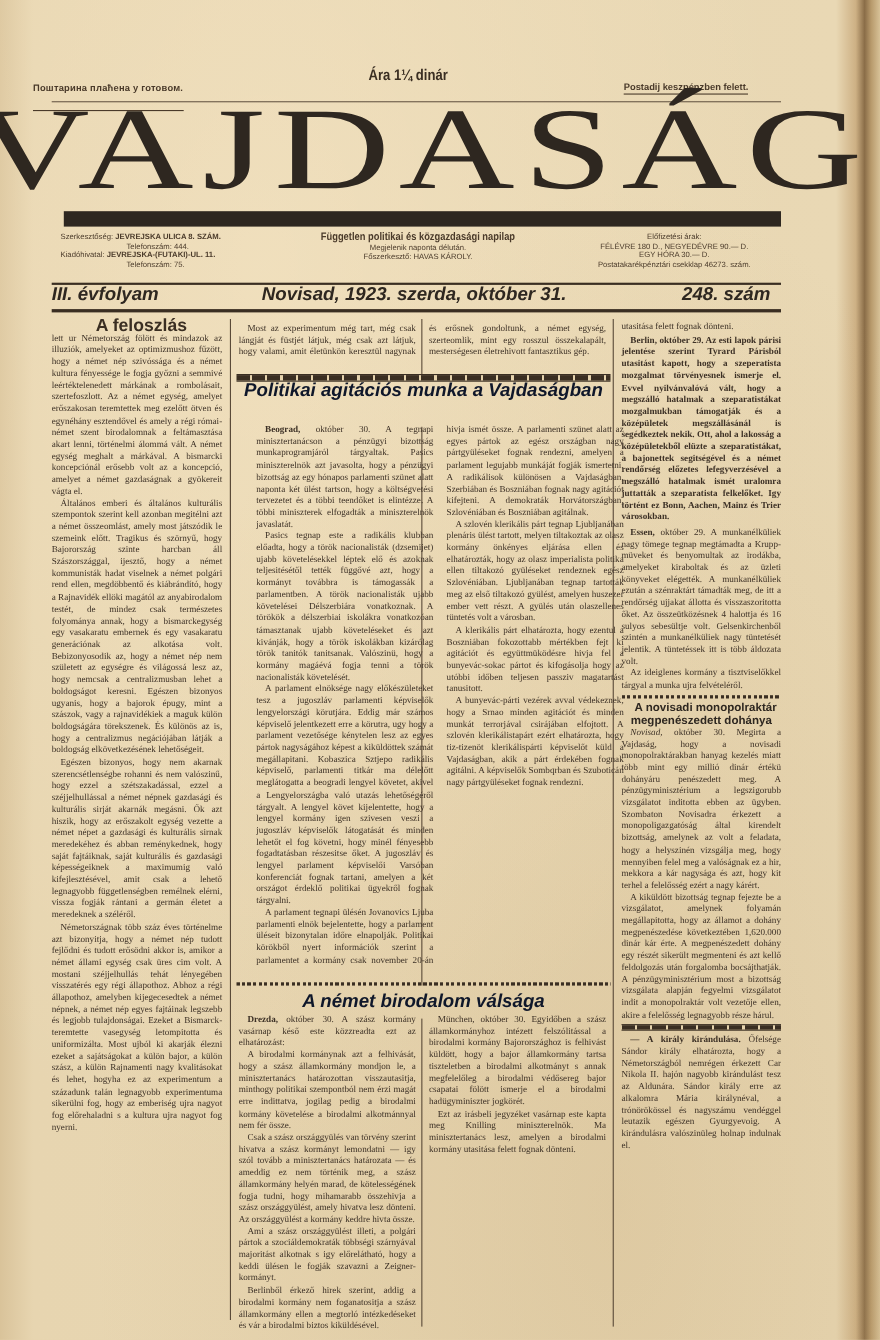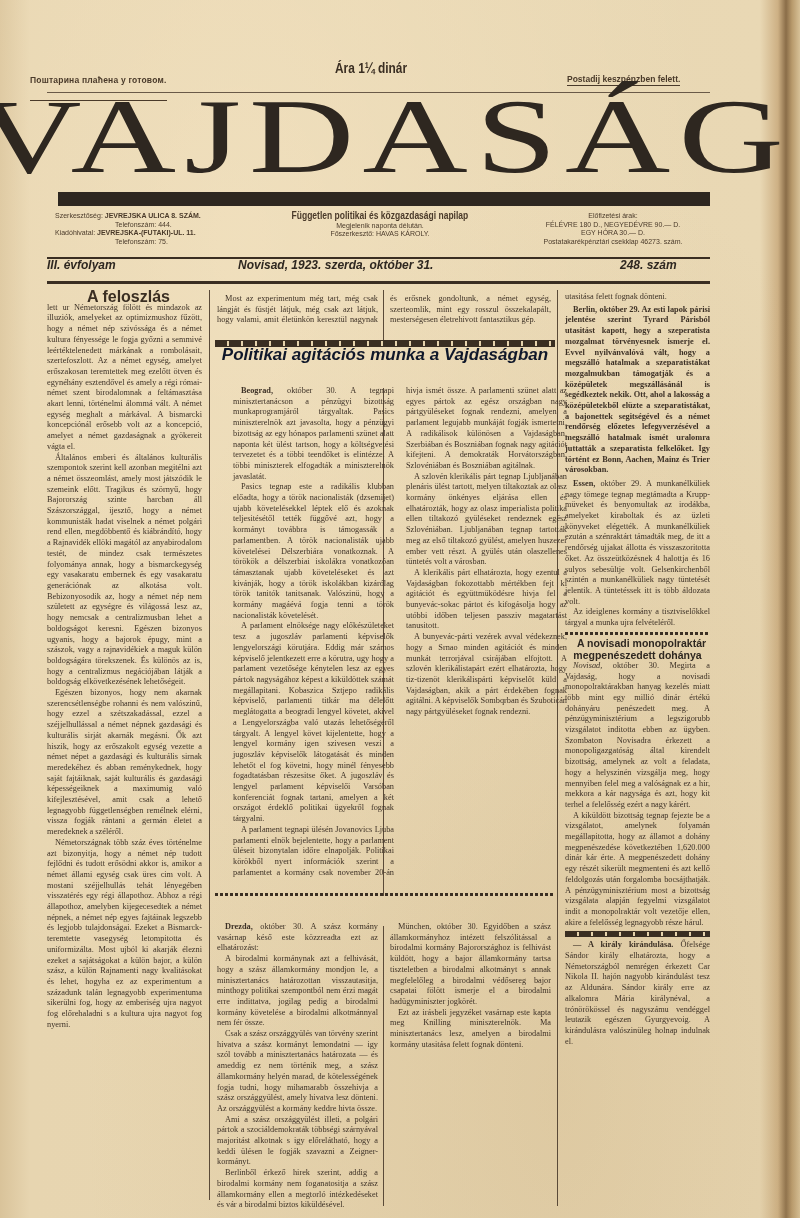--- a/index.html
+++ b/index.html
@@ -27,21 +27,21 @@
 
   .info { font-family:"Liberation Sans", sans-serif; font-size:7px; color:#4a3a2a; line-height:8.5px; }
   .info-left { left:55px; top:212px; width:200px; }
   .info-left b { font-weight:bold; }
   .info-center { left:270px; top:212px; width:220px; text-align:center; }
   .info-center .tag { font-size:10px; font-weight:bold; transform:scaleX(0.85); display:inline-block; }
   .info-right { left:522px; top:212px; width:182px; text-align:center; }
 
   .rule-date1 { left:47px; top:257px; width:663px; height:2px; background:#3a2e22; }
   .rule-date2 { left:47px; top:281px; width:663px; height:3px; background:#3a2e22; }
-  .dateline { top:258px; font-family:"Liberation Sans", sans-serif; font-size:12px; font-weight:bold; font-style:italic; color:#2e2720; }
+  .dateline { top:258px; font-family:"Liberation Sans", sans-serif; font-size:17px; font-weight:bold; font-style:italic; color:#2e2720; }
   .dl-left { left:47px; }
   .dl-center { left:238px; }
   .dl-right { left:620px; }
 
   
   .col { position:absolute; font-size:8.3px; line-height:10.7px; text-align:justify; color:#3d3126; }
   .col p { margin:0; text-indent:8px; }
   .col p.noind { text-indent:0; }
   .col1 { left:47px; top:292px; width:155px; }
   .col4 { left:565px; top:292px; width:145px; }
@@ -117,25 +117,26 @@
 
   <div class="deco-rule" style="left:215px; top:340px; width:340px;"></div>
   <div class="banner banner1">Politikai agitációs munka a Vajdaságban</div>
 
   <div class="col" style="left:217px; top:386px; width:334px; height:500px; column-count:2; column-gap:12px; column-fill:auto;margin-left:16px;">
     <p><b class="place">Beograd,</b> <span>október 30.</span> <span>A tegnapi minisztertanácson a pénzügyi bizottság munkaprogramjáról tárgyaltak. Pasics miniszterelnök azt javasolta, hogy a pénzügyi bizottság az egy hónapos parlamenti szünet alatt naponta két ülést tartson, hogy a költségvetési tervezetet és a többi teendőket is elintézze. A többi miniszterek elfogadták a miniszterelnök javaslatát.</span></p>
     <p>Pasics tegnap este a radikális klubban előadta, hogy a török nacionalisták (dzsemijet) ujabb követelésekkel léptek elő és azoknak teljesitésétől tették függővé azt, hogy a kormányt továbbra is támogassák a parlamentben. A török nacionalisták ujabb követelései Délszerbiára vonatkoznak. A törökök a délszerbiai iskolákra vonatkozóan támasztanak ujabb követeléseket és azt kivánják, hogy a török iskolákban kizárólag török tanitók tanitsanak. Valószinü, hogy a kormány magáévá fogja tenni a török nacionalisták követelését.</p>
     <p>A parlament elnöksége nagy előkészületeket tesz a jugoszláv parlamenti képviselők lengyelországi körutjára. Eddig már számos képviselő jelentkezett erre a körutra, ugy hogy a parlament vezetősége kénytelen lesz az egyes pártok nagyságához képest a kiküldöttek számát megállapitani. Kobaszica Sztjepo radikális képviselő, parlamenti titkár ma délelőtt meglátogatta a beogradi lengyel követet, akivel a Lengyelországba való utazás lehetőségéről tárgyalt. A lengyel követ kijelentette, hogy a lengyel kormány igen szivesen veszi a jugoszláv képviselők látogatását és minden lehetőt el fog követni, hogy minél fényesebb fogadtatásban részesitse őket. A jugoszláv és lengyel parlament képviselői Varsóban konferenciát fognak tartani, amelyen a két országot érdeklő politikai ügyekről fognak tárgyalni.</p>
     <p>A parlament tegnapi ülésén Jovanovics Ljuba parlamenti elnök bejelentette, hogy a parlament üléseit bizonytalan időre elnapolják. Politikai körökből nyert információk szerint a parlamentet a kormány csak november 20-án hivja ismét össze. A parlamenti szünet alatt az egyes pártok az egész országban nagy pártgyüléseket fognak rendezni, amelyen a parlament legujabb munkáját fogják ismertetni. A radikálisok különösen a Vajdaságban, Szerbiában és Boszniában fognak nagy agitációt kifejteni. A demokraták Horvátországban, Szlovéniában és Boszniában agitálnak.</p>
     <p>A szlovén klerikális párt tegnap Ljubljanában plenáris ülést tartott, melyen tiltakoztak az olasz kormány önkényes eljárása ellen és elhatározták, hogy az olasz imperialista politika ellen tiltakozó gyüléseket rendeznek egész Szlovéniában. Ljubljanában tegnap tartották meg az első tiltakozó gyülést, amelyen huszezer ember vett részt. A gyülés után olaszellenes tüntetés volt a városban.</p>
-    <p>A klerikális párt elhatározta, hogy ezentul a Vajdaságban fokozottabb mértékben fejt ki agitációt és együttmüködésre hivja fel a bunyevác-sokac pártot és kifogásolja hogy az utóbbi időben teljesen passziv magatartást tanusitott.</p>
+    <p>A klerikális párt elhatározta, hogy ezentul a Boszniában fokozottabb mértékben fejt ki agitációt és együttmüködésre hivja fel a bunyevác-sokac pártot és kifogásolja hogy az utóbbi időben teljesen passziv magatartást tanusitott.</p>
     <p>A bunyevác-párti vezérek avval védekeznek, hogy a Srnao minden agitációt és minden munkát terrorjával csirájában elfojtott. A szlovén klerikálistapárt ezért elhatározta, hogy tiz-tizenöt klerikálispárti képviselőt küld a Vajdaságban, akik a párt érdekében fognak agitálni. A képviselők Sombqrban és Szuboticán nagy pártgyüléseket fognak rendezni.</p>
   </div>
 
   <div class="dot-rule" style="left:215px; top:893px; width:340px;"></div>
+  <div class="banner banner2">A német birodalom válsága</div>
 
   <div class="col" style="left:217px; top:922px; width:334px; height:290px; column-count:2; column-gap:12px; column-fill:auto;">
     <p><b class="place">Drezda,</b> <span>október 30.</span> <span>A szász kormány vasárnap késő este közzreadta ezt az elhatározást:</span></p>
     <p>A birodalmi kormánynak azt a felhivását, hogy a szász államkormány mondjon le, a minisztertanács határozottan visszautasitja, minthogy politikai szempontból nem érzi magát erre indittatva, jogilag pedig a birodalmi kormány követelése a birodalmi alkotmánnyal nem fér össze.</p>
     <p>Csak a szász országgyülés van törvény szerint hivatva a szász kormányt lemondatni — igy szól tovább a minisztertanács határozata — és ameddig ez nem történik meg, a szász államkormány helyén marad, de kötelességének fogja tudni, hogy mihamarabb összehivja a szász országgyülést, amely hivatva lesz dönteni. Az országgyülést a kormány keddre hivta össze.</p>
     <p>Ami a szász országgyülést illeti, a polgári pártok a szociáldemokraták többségi szárnyával majoritást alkotnak s igy előrelátható, hogy a keddi ülésen le fogják szavazni a Zeigner-kormányt.</p>
     <p>Berlinből érkező hirek szerint, addig a birodalmi kormány nem foganatositja a szász államkormány ellen a megtorló intézkedéseket és vár a birodalmi biztos kiküldésével.</p>
     <p>München, október 30. Egyidőben a szász államkormányhoz intézett felszólitással a birodalmi kormány Bajorországhoz is felhivást küldött, hogy a bajor államkormány tartsa tiszteletben a birodalmi alkotmányt s annak megfelelőleg a birodalmi védősereg bajor csapatai fölött ismerje el a birodalmi hadügyminiszter jogkörét.</p>
     <p>Ezt az irásbeli jegyzéket vasárnap este kapta meg Knilling miniszterelnök. Ma minisztertanács lesz, amelyen a birodalmi kormány utasitása felett fognak dönteni.</p>
   </div>

